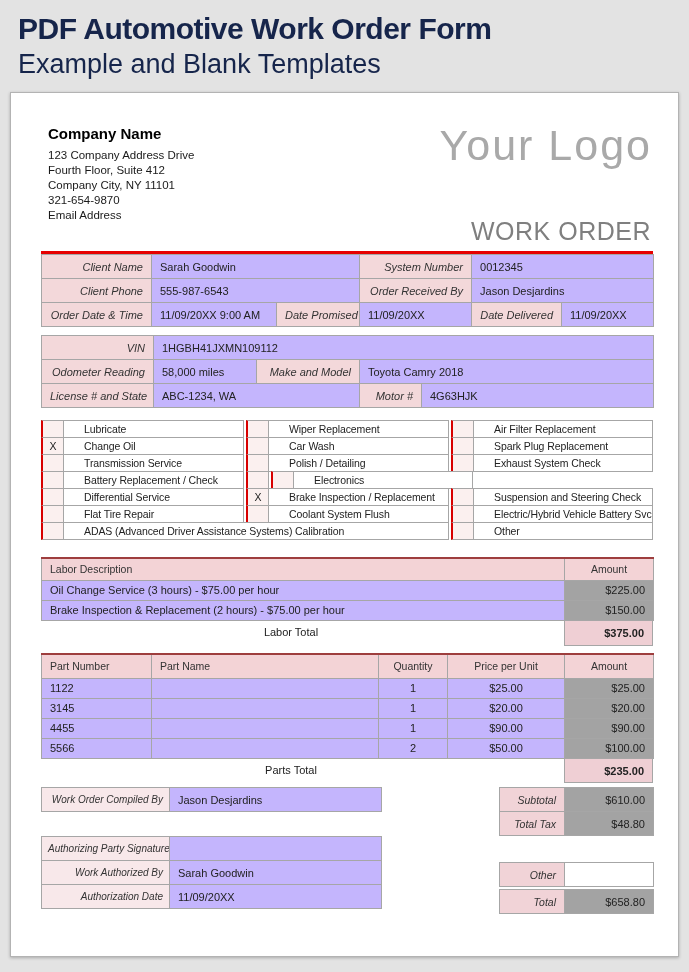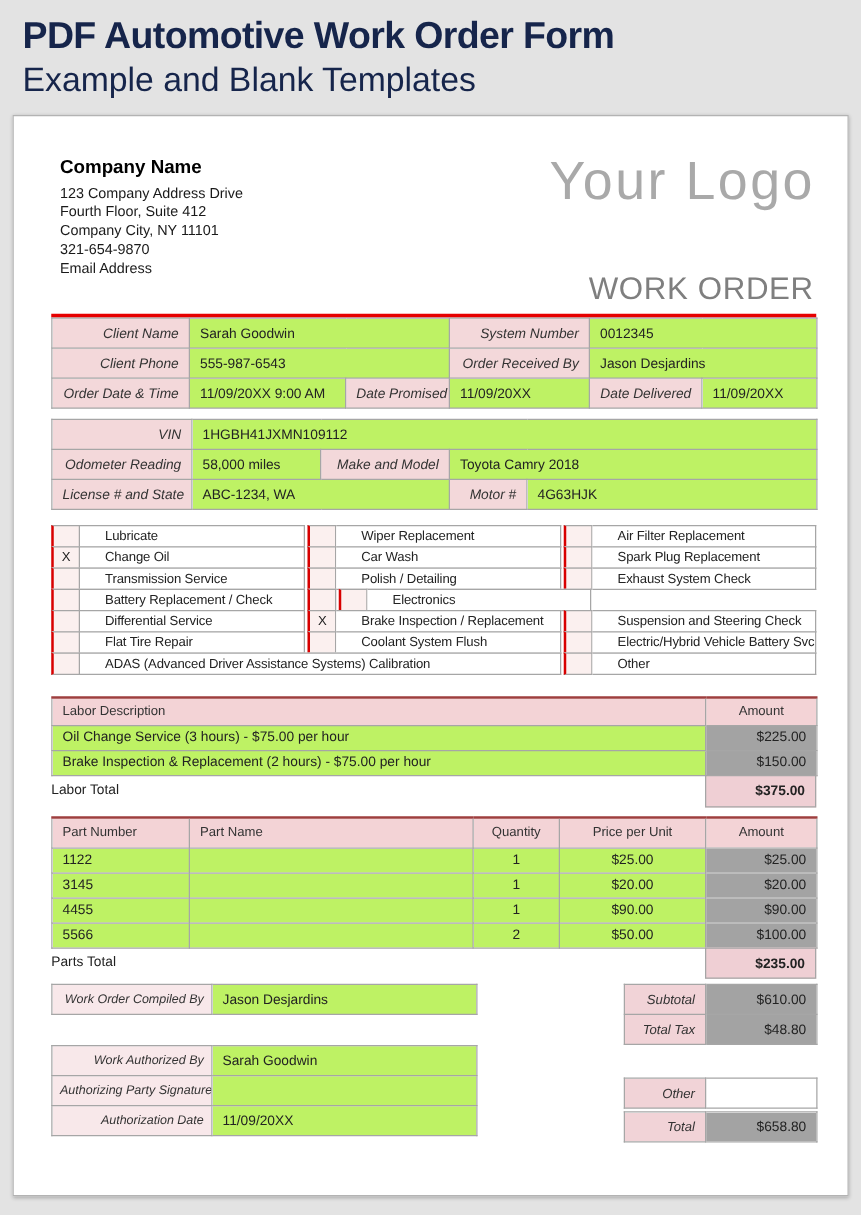--- a/index.html
+++ b/index.html
@@ -21,21 +21,21 @@
   .company { position:absolute; left:37px; top:32px; }
   .company .cname { font-size:15px; font-weight:bold; color:#000; margin-bottom:6px; }
   .company .aline { font-size:11.5px; line-height:15px; color:#1a1a1a; }
   .logo { position:absolute; right:26px; top:28px; font-size:43px; color:#a9a9a9; letter-spacing:2px; }
   .wo-title { position:absolute; right:27px; top:124px; font-size:25px; color:#7f7f7f; letter-spacing:0.5px; }
   .red-rule { position:absolute; left:30px; top:158px; width:612px; height:3px; background:#e60000; }
 
   table.tbl { border-collapse:collapse; table-layout:fixed; width:612px; }
   table.tbl td { border:1px solid #a6a6a6; height:24px; padding:0 8px; font-size:11px; overflow:hidden; white-space:nowrap; }
   td.lbl { background:#f3d8da; text-align:right; font-size:10.5px; color:#333;font-style:italic; }
-  td.val { background:#bef264; text-align:left; }
+  td.val { background:#c4b5fd; text-align:left; }
 
   .sec-client { position:absolute; left:30px; top:161px; }
   .sec-vehicle { position:absolute; left:30px; top:242px; }
 
   .sec-services { position:absolute; left:30px; top:327px; width:612px; }
   .svc-row { display:flex; height:18px; }
   .svc-row + .svc-row { margin-top:-1px; }
   .svc-cb {
     width:23px; background:#fbf0ef; border:1px solid #a6a6a6; border-left:2px solid #d80000;
     text-align:center; font-size:10.5px; line-height:16px; color:#222;
@@ -48,21 +48,21 @@
   .w-s180 { width:180px; } .w-s179 { width:179px; } .w-adas { width:385px; }
   .svc-gap { width:2px; }
 
   .sec-labor { position:absolute; left:30px; top:464px; width:612px; }
   .sec-parts { position:absolute; left:30px; top:560px; width:612px; }
   table.tbl td.hdr {
     background:#f3d3d6; border-top:2px solid #9e3e3e; color:#333; font-size:10.5px;
   }
   td.amount { background:#a3a3a3; text-align:right; }
   .total-row { display:flex; }
-  .total-row .t-label { text-align:left; padding:5px 23px 0 0; font-size:11px; color:#222; }
+  .total-row .t-label { text-align:center; padding:5px 23px 0 0; font-size:11px; color:#222; }
   .total-row .t-value {
     border:1px solid #a6a6a6; margin-top:-1px; background:#efcfd4; font-weight:bold;
     font-size:11px; text-align:right; padding:0 8px;
   }
 
   .sec-signoff1 { position:absolute; left:30px; top:694px; }
   .sec-signoff2 { position:absolute; left:30px; top:743px; }
   .signoff-tbl td.lbl { background:#f8e8ea; font-size:10px; padding:0 6px; }
 
   .sec-totals-a { position:absolute; left:488px; top:694px; }
@@ -319,28 +319,28 @@
   </tbody>
     </table>
 
   <table class="tbl signoff-tbl sec-signoff2" style="width:340px;">
     <colgroup>
         <col style="width:128px">
         <col style="width:212px">
       </colgroup>
     <tbody>
         <tr>
+      <td class="lbl">Authorizing Party Signature</td>
+      <td class="val"></td>
+    </tr>
+    <tr>
       <td class="lbl">Work Authorized By</td>
       <td class="val">Sarah Goodwin</td>
     </tr>
     <tr>
-      <td class="lbl">Authorizing Party Signature</td>
-      <td class="val"></td>
-    </tr>
-    <tr>
       <td class="lbl">Authorization Date</td>
       <td class="val">11/09/20XX</td>
     </tr>
   </tbody>
     </table>
 
   <table class="tbl totals-tbl sec-totals-a" style="width:154px;">
     <colgroup>
         <col style="width:65px">
         <col style="width:89px">

